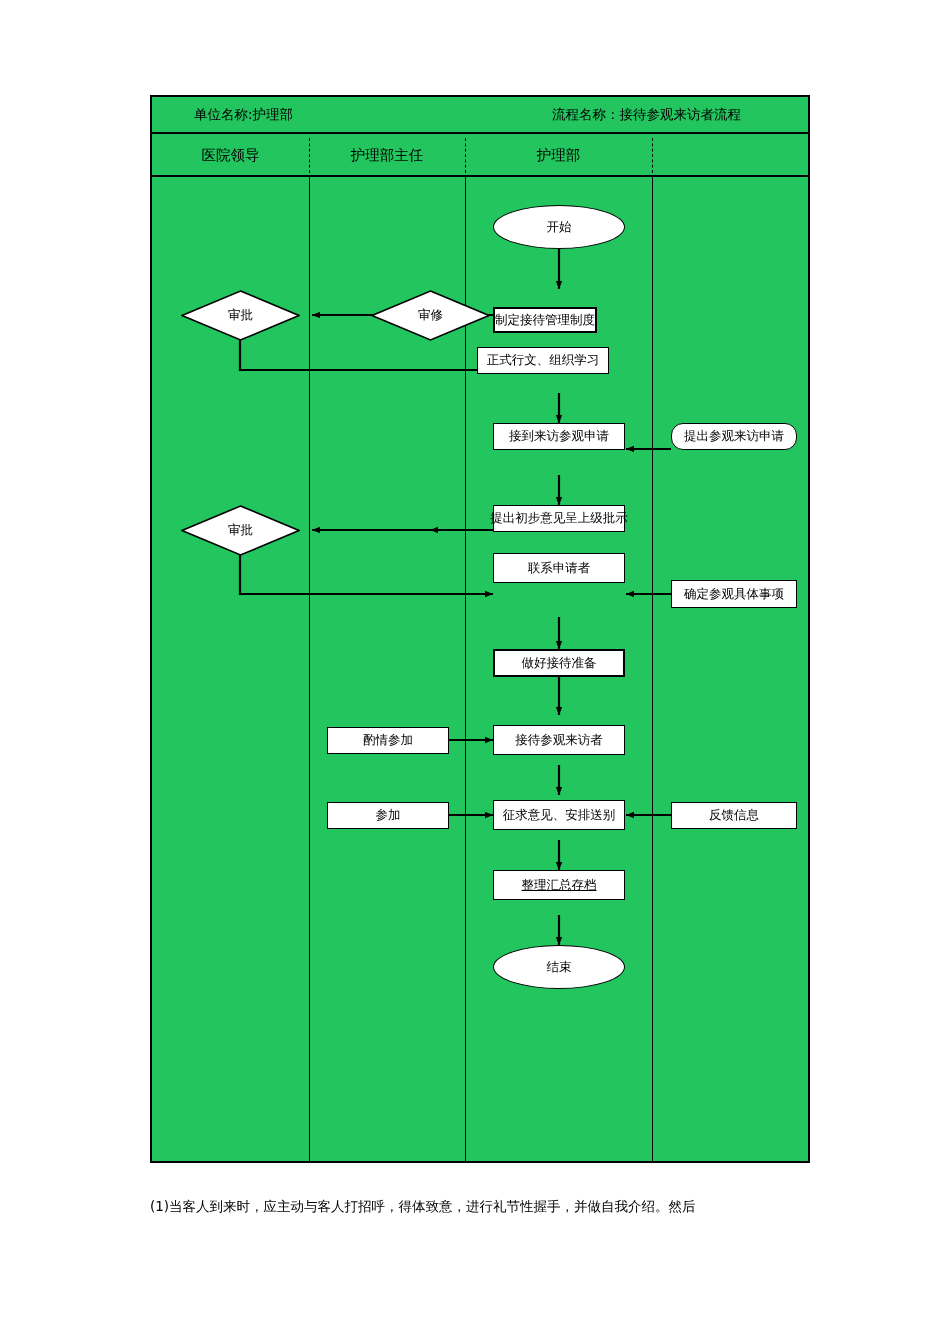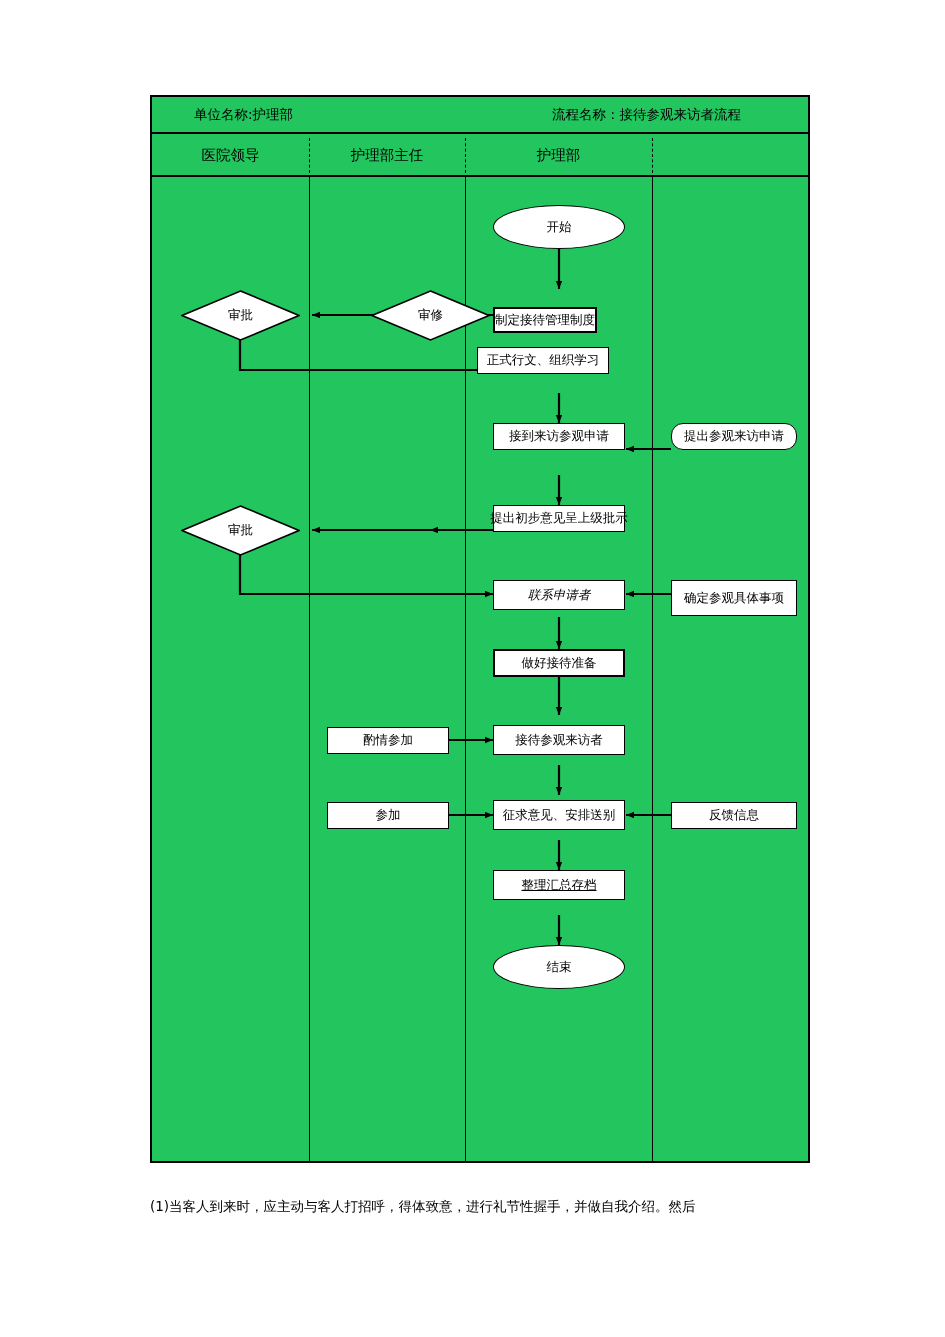--- a/index.html
+++ b/index.html
@@ -264,23 +264,23 @@
     <div class="node proc" style="left:341px; top:408px; width:132px; height:27px;">提出初步意见呈上级批示</div>
 
 
     <div class="diamond-wrap" style="left:29px; top:408px; width:119px; height:51px;">
       <svg width="119" height="51" viewBox="0 0 119 51">
         <polygon points="59.5,1 118,25.5 59.5,50 1,25.5" fill="#fff" stroke="#000" stroke-width="1.6"></polygon>
       </svg>
       <div class="diamond-label">审批</div>
     </div>
 
-    <div class="node proc" style="left:341px; top:483px; width:132px; height:30px;font-style:italic;">联系申请者</div>
-
-    <div class="node proc" style="left:519px; top:483px; width:126px; height:36px;text-align:center;">确定参观具体事项</div>
+    <div class="node proc" style="left:341px; top:456px; width:132px; height:30px;">联系申请者</div>
+
+    <div class="node proc" style="left:519px; top:483px; width:126px; height:28px;text-align:center;">确定参观具体事项</div>
 
     <div class="node proc thick" style="left:341px; top:552px; width:132px; height:28px;">做好接待准备</div>
 
     <div class="node proc" style="left:175px; top:630px; width:122px; height:27px;">酌情参加</div>
 
     <div class="node proc" style="left:341px; top:628px; width:132px; height:30px;">接待参观来访者</div>
 
     <div class="node proc" style="left:175px; top:705px; width:122px; height:27px;">参加</div>
 
     <div class="node proc" style="left:341px; top:703px; width:132px; height:30px;">征求意见、安排送别</div>

